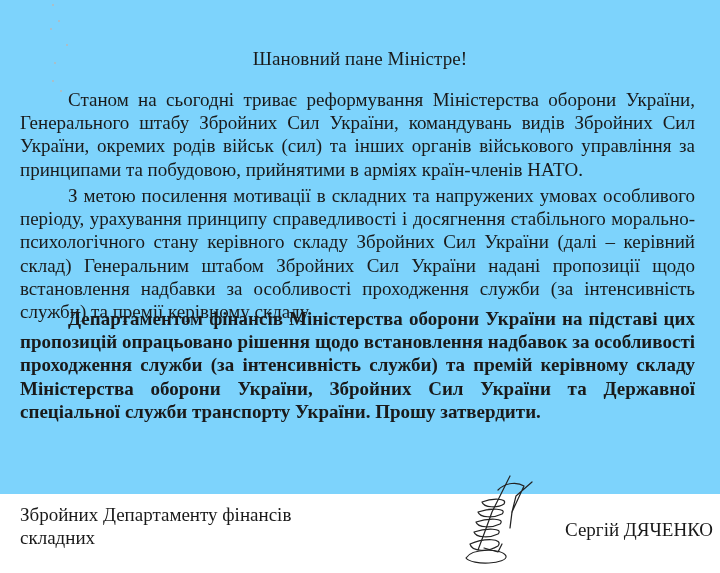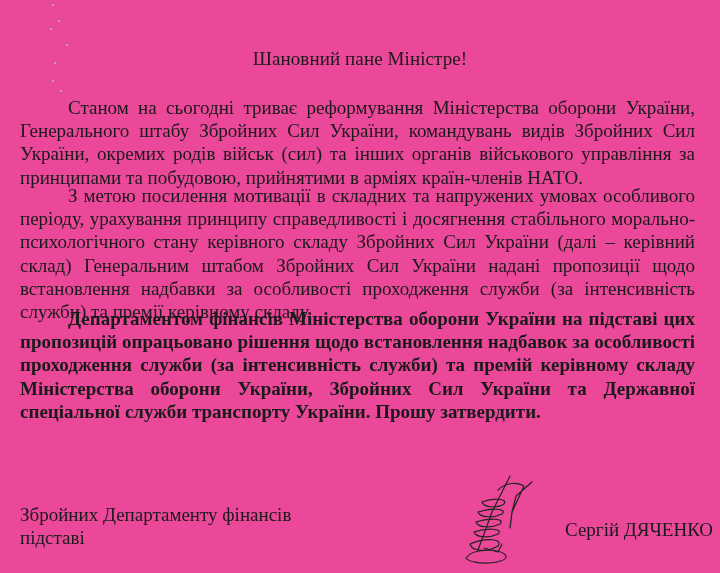--- a/index.html
+++ b/index.html
@@ -11,22 +11,22 @@
       width: 720px;
       height: 573px;
       position: relative;
       overflow: hidden;
       font-family: "Liberation Serif", "DejaVu Serif", serif;
       color: #1a1a1a;
     }
     .page {
       position: absolute;
       left: 0; top: 0;
-      width: 720px; height: 573px;
-      background: #ec4899;
+      width: 720px; height: 494px;
+      background: #7dd3fc;
     }
     .scan-marks {
       position: absolute;
       left: 48px; top: 0;
       width: 24px; height: 100px;
     }
     .scan-marks span {
       position: absolute;
       width: 2px; height: 2px;
       background: #b8b8b8;
@@ -47,21 +47,21 @@
       font-size: 19px;
       line-height: 23.2px;
       text-align: justify;
     }
     .body-text p {
       margin: 0;
       text-indent: 48px;
       text-align: justify;
       text-align-last: left;
     }
-    #para1 { top: 96px; }
+    #para1 { top: 88px; }
     #para2 { top: 184px; }
     #para3 { top: 307px; font-weight: bold; }
     .closing {
       position: absolute;
       left: 68px;
       top: 436px;
       font-size: 19px;
     }
     .signer-title {
       position: absolute;
@@ -110,21 +110,21 @@
     <p>З метою посилення мотивації в складних та напружених умовах особливого періоду, урахування принципу справедливості і досягнення стабільного морально-психологічного стану керівного складу Збройних Сил України (далі – керівний склад) Генеральним штабом Збройних Сил України надані пропозиції щодо встановлення надбавки за особливості проходження служби (за інтенсивність служби) та премії керівному складу.</p>
   </div>
 
   <div class="body-text" id="para3">
     <p>Департаментом фінансів Міністерства оборони України на підставі цих пропозицій опрацьовано рішення щодо встановлення надбавок за особливості проходження служби (за інтенсивність служби) та премій керівному складу Міністерства оборони України, Збройних Сил України та Державної спеціальної служби транспорту України. Прошу затвердити.</p>
   </div>
 
 
   <div class="signer-title">
     <div>Збройних Департаменту фінансів</div>
-    <div>підставі</div>
+    <div>складних</div>
   </div>
 
   <svg class="signature" viewBox="0 0 80 95">
     <g fill="none" stroke="#222" stroke-width="1.2" stroke-linecap="round" stroke-linejoin="round">
       <path d="M48 4 L30 40 L22 62 L16 78"></path>
       <path d="M36 18 C 44 10, 56 10, 62 14 L 50 40 L 54 24 L 70 10"></path>
       <path d="M50 40 L 48 56"></path>
       <path d="M20 30 C 30 26, 46 26, 42 32 C 36 36, 22 36, 20 30 Z"></path>
       <path d="M16 40 C 28 36, 46 36, 40 42 C 32 46, 18 46, 16 40 Z"></path>
       <path d="M14 50 C 26 46, 44 46, 38 52 C 30 56, 16 56, 14 50 Z"></path>

